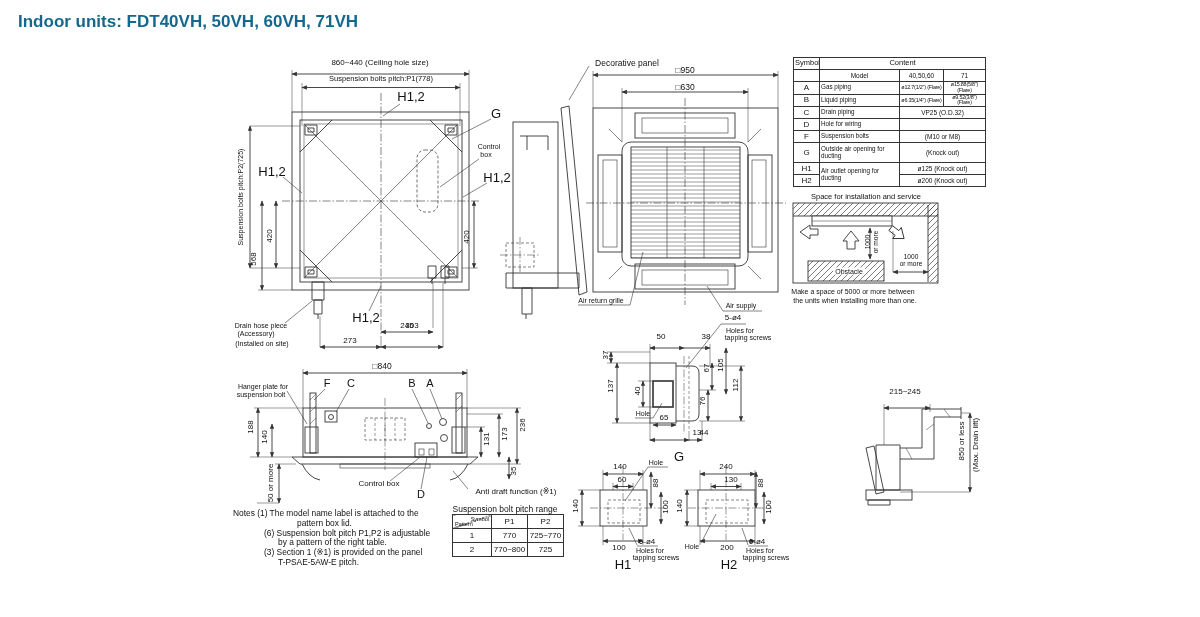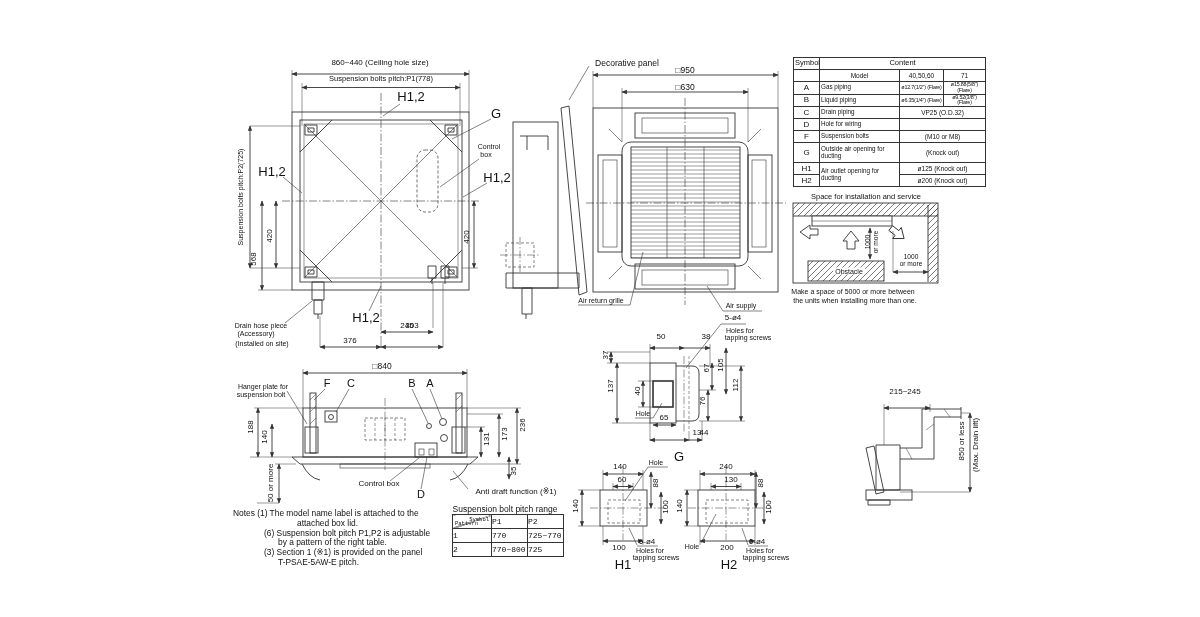--- a/index.html
+++ b/index.html
@@ -16,21 +16,21 @@
   .spec{position:absolute;left:793px;top:57px;width:192px;border-collapse:collapse;
         table-layout:fixed;font-size:6.5px;}
   .spec td{border:1px solid #333;padding:0 1px;height:11px;line-height:1.08;overflow:hidden;}
   .spec .sym{text-align:center;font-size:8px;}
   .spec .hd{text-align:center;font-size:7.5px;}
   .spec .lab{font-size:6.3px;white-space:normal;}
   .spec .val{font-size:5.4px;text-align:center;letter-spacing:-0.2px;}
   .spec .vmid{font-size:6.5px;text-align:center;}
   
   .pitch{position:absolute;left:452px;top:514px;border-collapse:collapse;table-layout:fixed;font-size:8px;}
-  .pitch td{border:1px solid #333;text-align:left;padding:0;height:13px;font-family:Liberation Mono, monospace;}
+  .pitch td{border:1px solid #333;text-align:center;padding:0;height:13px;}
   .diagcell{position:relative;width:38px;height:22px;
     background-image:linear-gradient(to bottom right,transparent 47.5%,#333 47.5%,#333 50.5%,transparent 50.5%);}
   .diagcell .dt{position:absolute;top:1px;right:2px;font-size:5.5px;}
   .diagcell .db{position:absolute;bottom:1px;left:2px;font-size:5.5px;}
   
   .notes{position:absolute;left:233px;top:509px;font-size:8.4px;line-height:9.8px;white-space:nowrap;}
 </style>
 </head>
 <body>
 
@@ -229,36 +229,37 @@
   <path d="M868 500 h22 v5 h-22 z"></path>
   <path d="M900 448 H922 V409 H961 M900 459 H934 V417 H961 M961 407 V419"></path>
   <path d="M906 448 L912 459 M926 430 L934 424 M944 409 L950 417" stroke-width="0.5"></path>
   <path d="M884 445 V404 M930 412 V404" stroke-width="0.5"></path>
   <line x1="884" y1="408" x2="930" y2="408" marker-start="url(#arr)" marker-end="url(#arr)"></line>
   <path d="M961 413 H970 M900 492 H970" stroke-width="0.5"></path>
   <line x1="970" y1="413" x2="970" y2="492" marker-start="url(#arr)" marker-end="url(#arr)"></line>
 </g>
 </svg>
 
+<div class="title" style="color: rgb(21, 104, 140);">Indoor units: FDT40VH, 50VH, 60VH, 71VH</div>
 
 <span class="L" style="left:380px;top:63px">860~440 (Ceiling hole size)</span>
 <span class="L s75" style="left:381px;top:79px">Suspension bolts pitch:P1(778)</span>
 <span class="L s7 rot" style="left:240px;top:197px">Suspension bolts pitch:P2(725)</span>
 <span class="L s13" style="left:411px;top:96px">H1,2</span>
 <span class="L s13" style="left:272px;top:171px">H1,2</span>
 <span class="L s13" style="left:497px;top:177px">H1,2</span>
 <span class="L s13" style="left:366px;top:317px">H1,2</span>
 <span class="L s13" style="left:496px;top:113px">G</span>
 <span class="L s7" style="left:489px;top:146px">Control</span>
 <span class="L s7" style="left:486px;top:154px">box</span>
 <span class="L rot" style="left:270px;top:236px">420</span>
 <span class="L rot" style="left:254px;top:259px">568</span>
 <span class="L rot" style="left:467px;top:237px">420</span>
 <span class="L" style="left:407px;top:326px">245</span>
-<span class="L" style="left:350px;top:341px">376</span>
+<span class="L" style="left:350px;top:341px">273</span>
 <span class="L" style="left:412px;top:326px">303</span>
 <span class="L s7" style="left:261px;top:325px">Drain hose piece</span>
 <span class="L s7" style="left:256px;top:333px">(Accessory)</span>
 <span class="L s7" style="left:262px;top:343px">(Installed on site)</span>
 
 <span class="L s85" style="left:627px;top:63px">Decorative panel</span>
 <span class="L s85" style="left:685px;top:70px">□950</span>
 <span class="L s85" style="left:685px;top:87px">□630</span>
 <span class="L s7" style="left:601px;top:300px">Air return grille</span>
 <span class="L s7" style="left:741px;top:305px">Air supply</span>
@@ -350,21 +351,21 @@
 <span class="L rot" style="left:487px;top:439px">131</span>
 <span class="L rot" style="left:505px;top:434px">173</span>
 <span class="L rot" style="left:523px;top:425px">236</span>
 <span class="L rot" style="left:514px;top:471px">35</span>
 <span class="L" style="left:379px;top:484px">Control box</span>
 <span class="L s11" style="left:421px;top:494px">D</span>
 <span class="L" style="left:516px;top:492px">Anti draft function (※1)</span>
 
 <div class="notes">
   <div>Notes (1) The model name label is attached to the</div>
-  <div style="padding-left:64px">attached box lid.</div>
+  <div style="padding-left:64px">pattern box lid.</div>
   <div style="padding-left:31px">(6) Suspension bolt pitch P1,P2 is adjustable</div>
   <div style="padding-left:45px">by a pattern of the right table.</div>
   <div style="padding-left:31px">(3) Section 1 (※1) is provided on the panel</div>
   <div style="padding-left:45px">T-PSAE-5AW-E pitch.</div>
 </div>
 
 <span class="L s85" style="left:505px;top:509px">Suspension bolt pitch range</span>
 <table class="pitch">
   <tbody>
         <tr>

